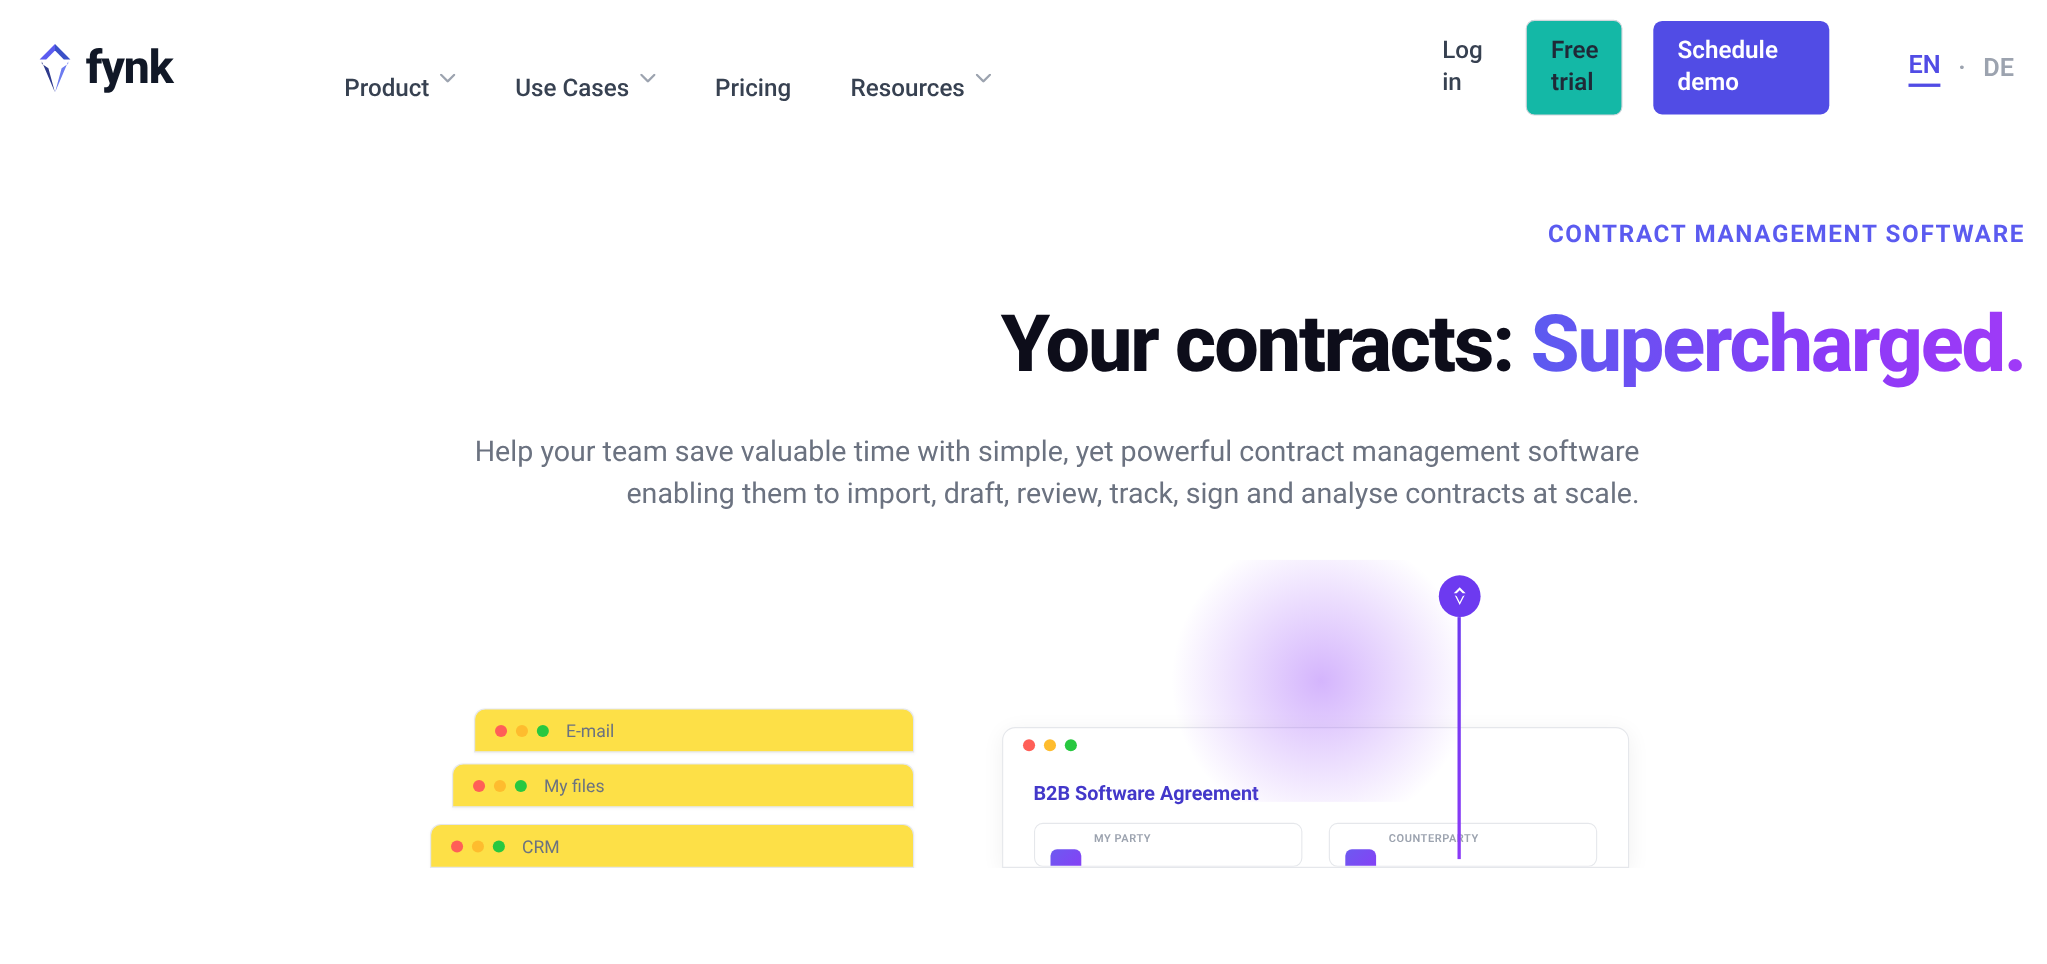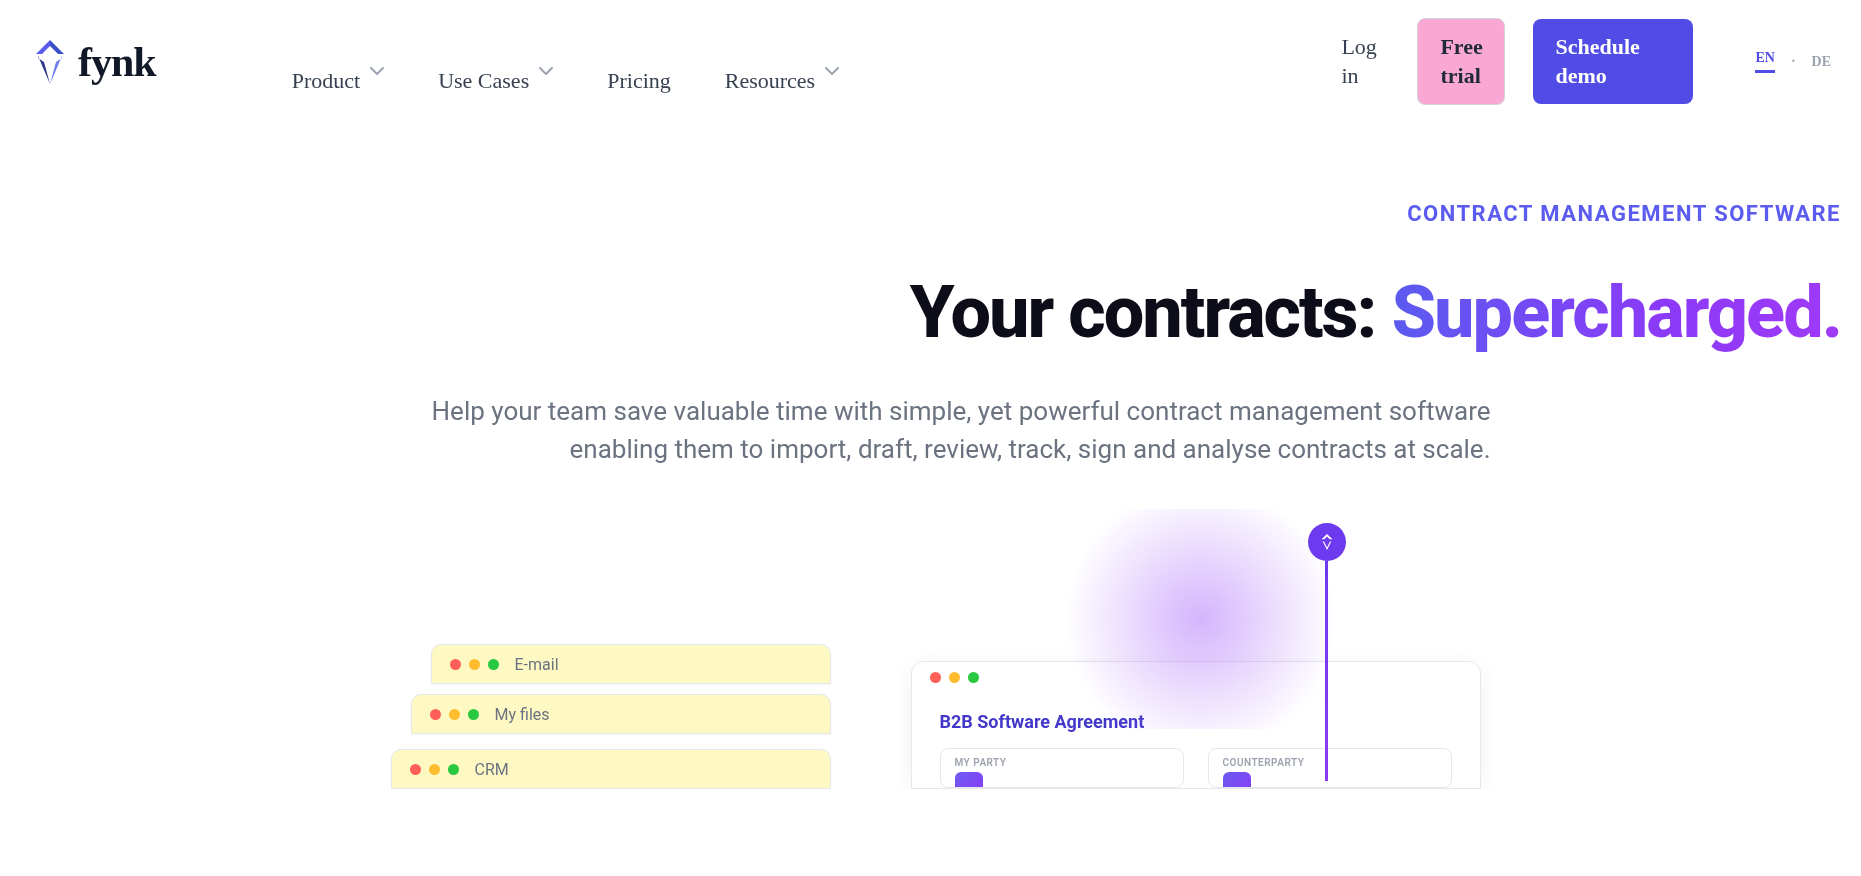--- a/index.html
+++ b/index.html
@@ -1,65 +1,65 @@
 <!DOCTYPE html>
 <html><head>
 <meta charset="utf-8">
 <style>
 * { margin:0; padding:0; box-sizing:border-box; }
 body { font-family:-apple-system,BlinkMacSystemFont,"Segoe UI",Roboto,sans-serif; background:#fff; color:#1a1a2e; width:1861px; overflow-x:hidden; }
 
 
-.header { display:flex; align-items:center; padding:18px 30px 18px 30px; gap:16px;font-family:Liberation Serif, serif; }
+.header { display:flex; align-items:center; padding:18px 30px 18px 30px; gap:36px; }
 .logo { display:flex; align-items:center; gap:8px; text-decoration:none; }
 .logo-mark { width:40px; height:48px; }
 .logo-text { font-size:42px; font-weight:800; color:#111827; letter-spacing:-1px; }
 
 .nav { display:flex; align-items:center; gap:54px; margin-left:120px; }
 .nav-item { display:flex; align-items:flex-start; gap:10px; font-size:22px; font-weight:500; color:#374151; cursor:pointer; line-height:1.3;margin-top:40px; }
 .chev { width:14px; height:8px; }
 
 .actions { display:flex; align-items:center; gap:28px; margin-left:auto; }
 .login { font-size:22px; font-weight:500; color:#374151; cursor:pointer; max-width:48px; line-height:1.3; }
 .btn { border-radius:8px; font-size:22px; font-weight:600; line-height:1.3; padding:14px 22px; cursor:pointer; display:inline-block; }
-.btn-outline { border:1px solid #d1d5db; background:#f9a8d4; color:#1f2937; max-width:88px; }
+.btn-outline { border:1px solid #d1d5db; background:#14b8a6; color:#1f2937; max-width:88px; }
 .btn-primary { background:#514CE5; color:#fff; max-width:160px; }
 
-.lang { display:flex; align-items:center; gap:16px; margin-left:46px; font-size:14px; font-weight:600; color:#9ca3af; }
+.lang { display:flex; align-items:center; gap:16px; margin-left:36px; font-size:23px; font-weight:600; color:#9ca3af; }
 .lang-active { color:#514CE5; border-bottom:3px solid #514CE5; padding-bottom:4px; cursor:pointer; }
 .lang-sep { color:#9ca3af; }
 .lang-inactive { color:#9ca3af; cursor:pointer; }
 
 
 .hero { text-align:right; padding:78px 20px 0; }
 .eyebrow { font-size:22px; font-weight:700; letter-spacing:1.5px; color:#5b5bf0; }
 .headline { font-size:72px; font-weight:800; letter-spacing:-2px; margin-top:44px; color:#0d0d1a; }
 .headline-accent { background:linear-gradient(90deg,#5b5bf0 0%,#8b3af7 60%,#a03af7 100%); -webkit-background-clip:text; background-clip:text; color:transparent; }
 .sub { font-size:26px; color:#6b7280; max-width:1120px; margin:38px auto 0; line-height:1.45; }
 .cta { display:inline-block; margin-top:46px; padding:22px 48px; font-size:24px; font-weight:600; color:#fff; border-radius:10px; background:linear-gradient(110deg,#514CE5 0%,#7a3af0 100%); cursor:pointer; }
 
 
 .illus { position:relative; width:1100px; margin:60px auto 0; height:260px; }
 .stack { position:absolute; left:0; bottom:0; }
-.win { position:absolute; background:#fef9c3; border:1px solid #e5e7eb; border-radius:10px 10px 0 0; box-shadow:0 1px 3px rgba(0,0,0,.04); }
+.win { position:absolute; background:#fde047; border:1px solid #e5e7eb; border-radius:10px 10px 0 0; box-shadow:0 1px 3px rgba(0,0,0,.04); }
 .win-bar { display:flex; align-items:center; gap:8px; padding:10px 18px; }
 .dot { width:11px; height:11px; border-radius:50%; }
 .dot.r{background:#ff5f57;} .dot.y{background:#febc2e;} .dot.g{background:#28c840;}
 .win-label { font-size:16px; color:#6b7280; margin-left:8px; }
 .w1 { width:400px; height:40px; left:50px; bottom:105px; z-index:1; }
 .w2 { width:420px; height:40px; left:30px; bottom:55px; z-index:2; }
 .w3 { width:440px; height:40px; left:10px; bottom:0; z-index:3; }
 
 .main-win { position:absolute; right:0; bottom:0; width:570px; background:#fff; border:1px solid #e5e7eb; border-radius:12px 12px 0 0; box-shadow:0 4px 20px rgba(0,0,0,.06); overflow:hidden; }
 .main-bar { display:flex; align-items:center; gap:8px; padding:10px 18px; }
 .main-body { padding:18px 28px 0; }
 .doc-title { font-size:18px; font-weight:700; color:#4338ca; }
 .parties { display:flex; gap:24px; margin-top:16px; }
 .party { flex:1; border:1px solid #e5e7eb; border-radius:8px; padding:8px 14px 0; height:40px; overflow:hidden; }
-.party-label { font-size:10px; letter-spacing:.5px; color:#9ca3af; font-weight:600; }
+.party-label { font-size:10px; letter-spacing:.5px; color:#9ca3af; font-weight:600;margin-left:40px; }
 .party-ico { width:28px; height:28px; border-radius:6px; background:linear-gradient(135deg,#6d5af0,#8b3af7); display:flex; align-items:center; justify-content:center; margin-top:4px; }
 
 .glow { position:absolute; right:120px; bottom:60px; width:320px; height:220px; background:radial-gradient(circle at 50% 50%, rgba(160,90,250,.45) 0%, rgba(160,90,250,0) 70%); pointer-events:none; z-index:5; }
 .node { position:absolute; right:135px; top:-6px; width:38px; height:38px; border-radius:50%; background:#6d3af0; display:flex; align-items:center; justify-content:center; z-index:7; }
 .node svg{width:18px;height:18px;}
 .stem { position:absolute; right:153px; top:32px; width:3px; height:220px; background:linear-gradient(#6d3af0,#8b3af7); z-index:6; }
 </style>
 </head>
 <body>
 

